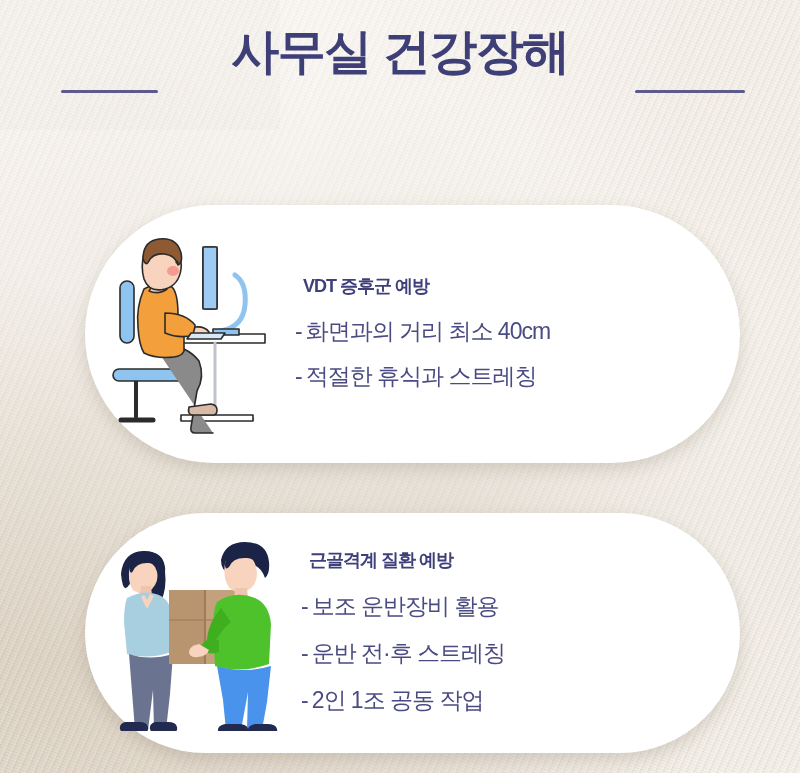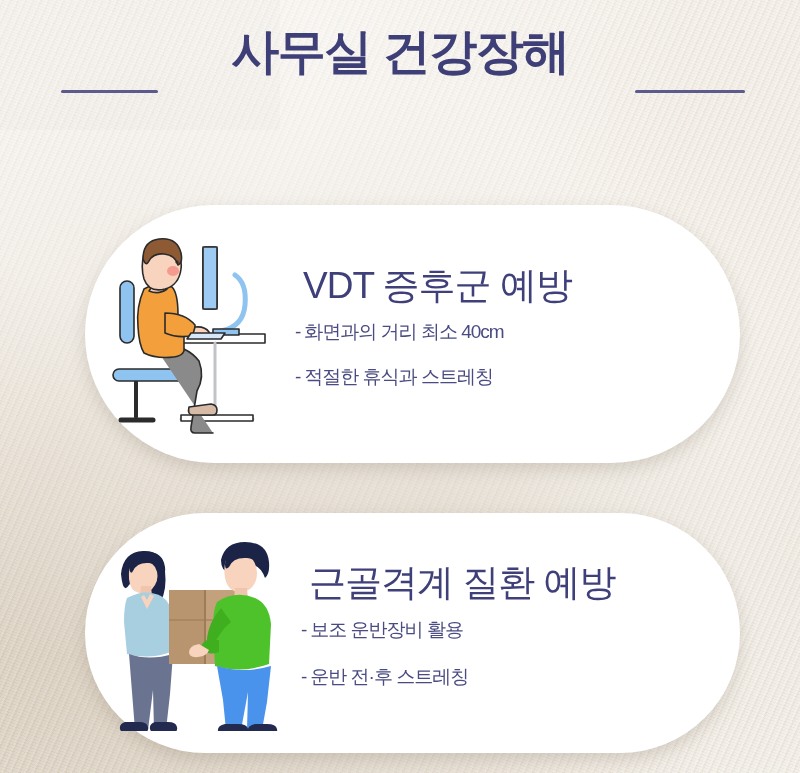--- a/index.html
+++ b/index.html
@@ -101,30 +101,30 @@
   }
   #art-vdt { width: 180px; height: 210px; margin-left: 18px; }
   #art-msd { width: 190px; height: 195px; margin-left: 14px; }
 
   .card-body {
     flex: 1 1 auto;
     padding-left: 12px;
     padding-right: 24px;
   }
   .card-heading {
-    font-weight: normal;
-    font-size: 37px;
+    font-weight: bold;
+    font-size: 18px;
     line-height: 34px;
     letter-spacing: -1px;
     color: #3f4079;
     margin: 0 0 6px 8px;
   }
   .bullets { list-style: none; margin: 0; padding: 0; }
   .bullets li {
-    font-size: 19px;
+    font-size: 23px;
     line-height: 45px;
     letter-spacing: -1px;
     color: #4a4b82;
     white-space: nowrap;
   }
   #card-msd .bullets li { line-height: 47px; }
   .bullet-dash { margin-right: 4px; }
 </style>
 </head>
 <body>
@@ -272,17 +272,18 @@
           <path d="M156 188 q-8 2 -7 7 q1 5 10 4 h15 q5 -1 4 -6 q-1 -5 -10 -5 z" fill="#232a4f"></path>
         </g>
       </svg>
     </div>
 
     <div class="card-body">
       <h2 class="card-heading">근골격계 질환 예방</h2>
       <ul class="bullets">
         <li><span class="bullet-dash">-</span><span>보조 운반장비 활용</span></li>
         <li><span class="bullet-dash">-</span><span>운반 전·후 스트레칭</span></li>
+        <li><span class="bullet-dash">-</span><span>2인 1조 공동 작업</span></li>
       </ul>
     </div>
   </div>
 
 </div>
 
 </body></html>

